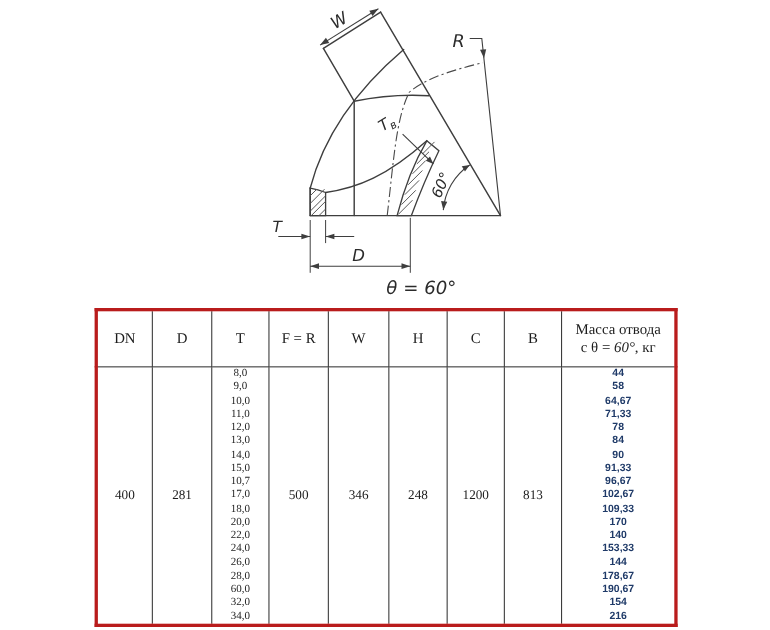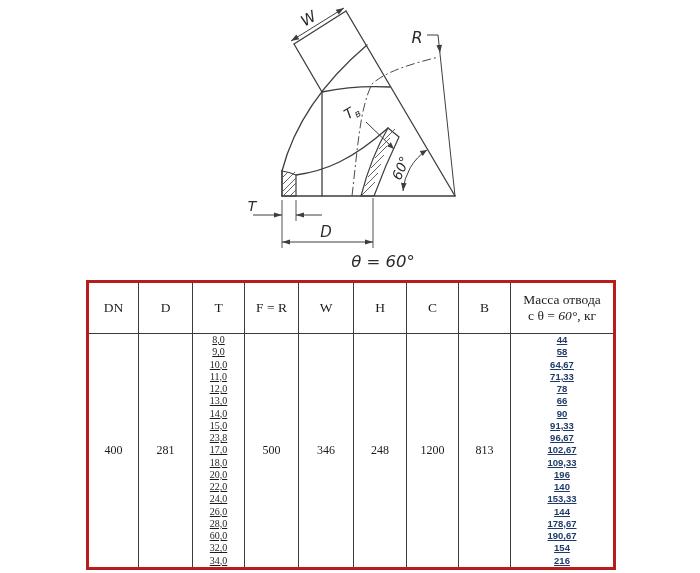--- a/index.html
+++ b/index.html
@@ -16,21 +16,21 @@
   }
   #dim-table th, #dim-table td {
     border:1px solid #3c3c3c; padding:0; text-align:center; vertical-align:middle;
     font-weight:normal;
   }
   #dim-table th { height:50px; font-size:13.5px; line-height:1.2; }
   #dim-table td { font-size:12px; }
   th.mass-h { font-size:12.5px; }
   th.mass-h .ital { font-style:italic; }
   td.stack-col { vertical-align:top; }
-  .stack div { height:12.26px; line-height:12.26px; font-size:10px; white-space:nowrap;text-decoration:underline; }
+  .stack div { height:12.26px; line-height:12.26px; font-size:10px; white-space:nowrap; }
   td.mass-col .stack div {
     font-family:"Liberation Sans", sans-serif; font-weight:bold; font-size:9.5px;
     color:#1f3a68;
   }
   .dlabel { font-family:"DejaVu Sans", sans-serif; font-style:italic; fill:#2b2b2b; }
 </style>
 </head>
 <body>
 
 <div id="stage">
@@ -155,21 +155,21 @@
         <td class="stack-col">
           <div class="stack">
               <div>8,0</div>
               <div>9,0</div>
               <div>10,0</div>
               <div>11,0</div>
               <div>12,0</div>
               <div>13,0</div>
               <div>14,0</div>
               <div>15,0</div>
-              <div>23,8</div>
+              <div>10,7</div>
               <div>17,0</div>
               <div>18,0</div>
               <div>20,0</div>
               <div>22,0</div>
               <div>24,0</div>
               <div>26,0</div>
               <div>28,0</div>
               <div>60,0</div>
               <div>32,0</div>
               <div>34,0</div>
@@ -180,27 +180,27 @@
         <td>248</td>
         <td>1200</td>
         <td>813</td>
         <td class="stack-col mass-col">
           <div class="stack">
               <div>44</div>
               <div>58</div>
               <div>64,67</div>
               <div>71,33</div>
               <div>78</div>
-              <div>66</div>
+              <div>84</div>
               <div>90</div>
               <div>91,33</div>
               <div>96,67</div>
               <div>102,67</div>
               <div>109,33</div>
-              <div>196</div>
+              <div>170</div>
               <div>140</div>
               <div>153,33</div>
               <div>144</div>
               <div>178,67</div>
               <div>190,67</div>
               <div>154</div>
               <div>216</div>
             </div>
         </td>
       </tr>

